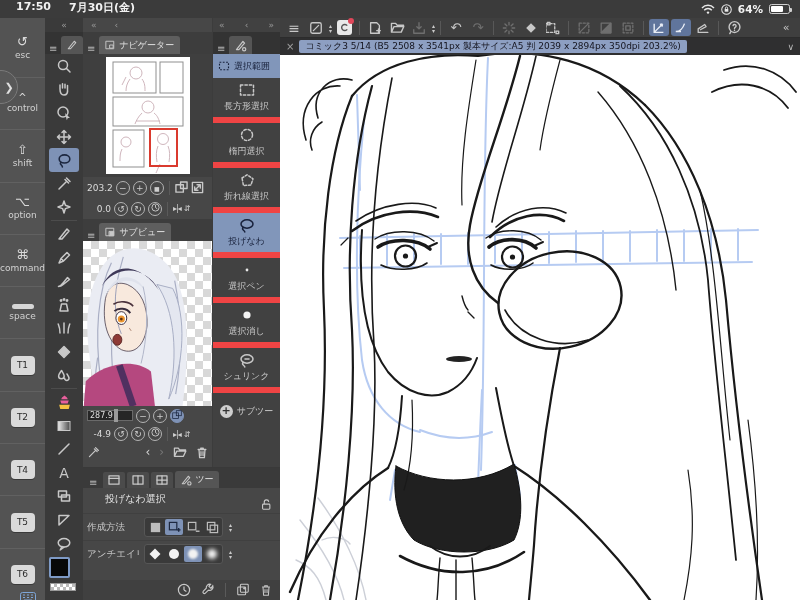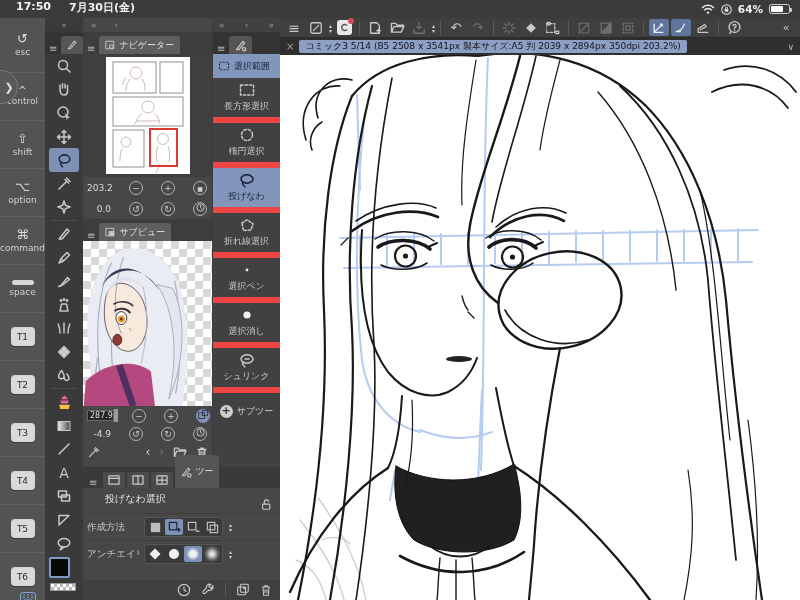--- a/index.html
+++ b/index.html
@@ -44,21 +44,21 @@
        linear-gradient(45deg,#bbb 25%,#fff 25%,#fff 75%,#bbb 75%);background-size:6px 6px;background-position:0 0,3px 3px;}
   
   #panels{left:83px;top:18px;width:197px;height:582px;background:#474747;display:flex;flex-direction:column;}
   #panels .upper{display:flex;height:449px;}
   .lcol{width:130px;display:flex;flex-direction:column;border-right:1px solid #3c3c3c;}
   .rcol{width:67px;background:#414141;display:flex;flex-direction:column;align-items:center;}
   .ptab{background:#5e5e5e;border-radius:3px 3px 0 0;height:18px;display:flex;align-items:center;gap:4px;
      padding:0 6px;color:#e0e0e0;font-size:9px;white-space:nowrap;overflow:hidden;}
   .navthumb{height:123px;background:#3f3f3f;display:flex;align-items:center;justify-content:center;}
   .navpage{width:84px;height:117px;background:#fff;position:relative;}
-  .ctlrow{height:21px;display:flex;align-items:center;gap:18px;padding:0 4px;color:#cfcfcf;font-size:9px;}
+  .ctlrow{height:21px;display:flex;align-items:center;gap:3px;padding:0 4px;color:#cfcfcf;font-size:9px;}
   .num{min-width:24px;text-align:right;font-size:9px;color:#dcdcdc;}
   .cb{width:14px;height:14px;border:1px solid #b3b3b3;border-radius:50%;color:#cfcfcf;font-size:9px;
      line-height:12px;text-align:center;flex:0 0 auto;}
   .cb.hl{background:#7e92b6;border-color:#7e92b6;color:#16213a;}
   .vsep{width:1px;height:14px;background:#5a5a5a;margin:0 2px;}
   .fliph{font-size:8px;letter-spacing:-1px;color:#cfcfcf;}
   .subviewart{height:165px;position:relative;overflow:hidden;
      background-image:linear-gradient(45deg,#d8d8d8 25%,transparent 25%,transparent 75%,#d8d8d8 75%),
        linear-gradient(45deg,#d8d8d8 25%,#fff 25%,#fff 75%,#d8d8d8 75%);background-size:16px 16px;background-position:0 0,8px 8px;}
   .slbox{width:46px;height:11px;background:#262626;border:1px solid #6a6a6a;position:relative;color:#ddd;
@@ -157,23 +157,20 @@
     <span class="spacebar"></span>
     <span>space</span>
   </div>
   <div class="ek">
       <span class="tkey">T1</span>
     </div>
   <div class="ek">
       <span class="tkey">T2</span>
     </div>
   <div class="ek">
-      <span class="tkey">T3</span>
-    </div>
-  <div class="ek">
       <span class="tkey">T4</span>
     </div>
   <div class="ek">
       <span class="tkey">T5</span>
     </div>
   <div class="ek" style="border-bottom:none">
       <span class="tkey">T6</span>
     </div>
   <div id="pulltab" class="abs">❯</div>
 </div>
@@ -495,32 +492,32 @@
             <rect x="2.5" y="3" width="13" height="10"></rect>
           </svg>
         <span class="lbl">長方形選択</span>
       </div>
       <div class="sti">
         <svg class="ic" width="18" height="16" viewBox="0 0 18 16" style="stroke-dasharray:2.4,2;">
             <circle cx="9" cy="8" r="5.5"></circle>
           </svg>
         <span class="lbl">楕円選択</span>
       </div>
+      <div class="sti">
+        <svg class="ic" width="18" height="16" viewBox="0 0 18 16" style="stroke-dasharray:2.2,1.8;">
+            <path d="M4,6 L9,2.8 L15,6.8 L13,13 L5.5,13.6 Z"></path>
+          </svg>
+        <span class="lbl">折れ線選択</span>
+      </div>
       <div class="sti sel">
         <svg class="ic" width="18" height="16" viewBox="0 0 18 16">
             <ellipse cx="9" cy="7" rx="6" ry="4.2"></ellipse>
             <path d="M5,10.5 c-1.8,2.8 1.8,2.8 1.8,4.5"></path>
           </svg>
         <span class="lbl">投げなわ</span>
-      </div>
-      <div class="sti">
-        <svg class="ic" width="18" height="16" viewBox="0 0 18 16" style="stroke-dasharray:2.2,1.8;">
-            <path d="M4,6 L9,2.8 L15,6.8 L13,13 L5.5,13.6 Z"></path>
-          </svg>
-        <span class="lbl">折れ線選択</span>
       </div>
       <div class="sti">
         <svg width="18" height="16" viewBox="0 0 18 16">
             <circle cx="9" cy="8" r="1.4" fill="#e8e8e8"></circle>
           </svg>
         <span class="lbl">選択ペン</span>
       </div>
       <div class="sti">
         <svg width="18" height="16" viewBox="0 0 18 16">
             <circle cx="9" cy="8" r="3.6" fill="#f4f4f4"></circle>
@@ -555,21 +552,21 @@
             <rect x="1" y="1" width="12" height="10"></rect>
             <path d="M7,1 v10"></path>
           </svg>
         </span>
       <span class="tp-smalltab">
           <svg class="ic" width="12" height="10" viewBox="0 0 14 12">
             <rect x="1" y="1" width="12" height="10"></rect>
             <path d="M1,6 h12 M7,1 v10"></path>
           </svg>
         </span>
-      <span class="minitab" style="height:33px;color:#ddd;font-size:9px;">
+      <span class="minitab" style="height:17px;color:#ddd;font-size:9px;">
         <svg class="ic" width="12" height="12" viewBox="0 0 16 16">
             <path d="M3,13 L11,3 l2,2 L6,13 Z"></path>
             <circle cx="12.5" cy="12.5" r="2.2"></circle>
           </svg>
         <span>ツー</span>
       </span>
     </div>
     <div class="tp-title">
       <span>投げなわ選択</span>
       <svg width="12" height="13" viewBox="0 0 14 15" style="margin-top:6px;">

